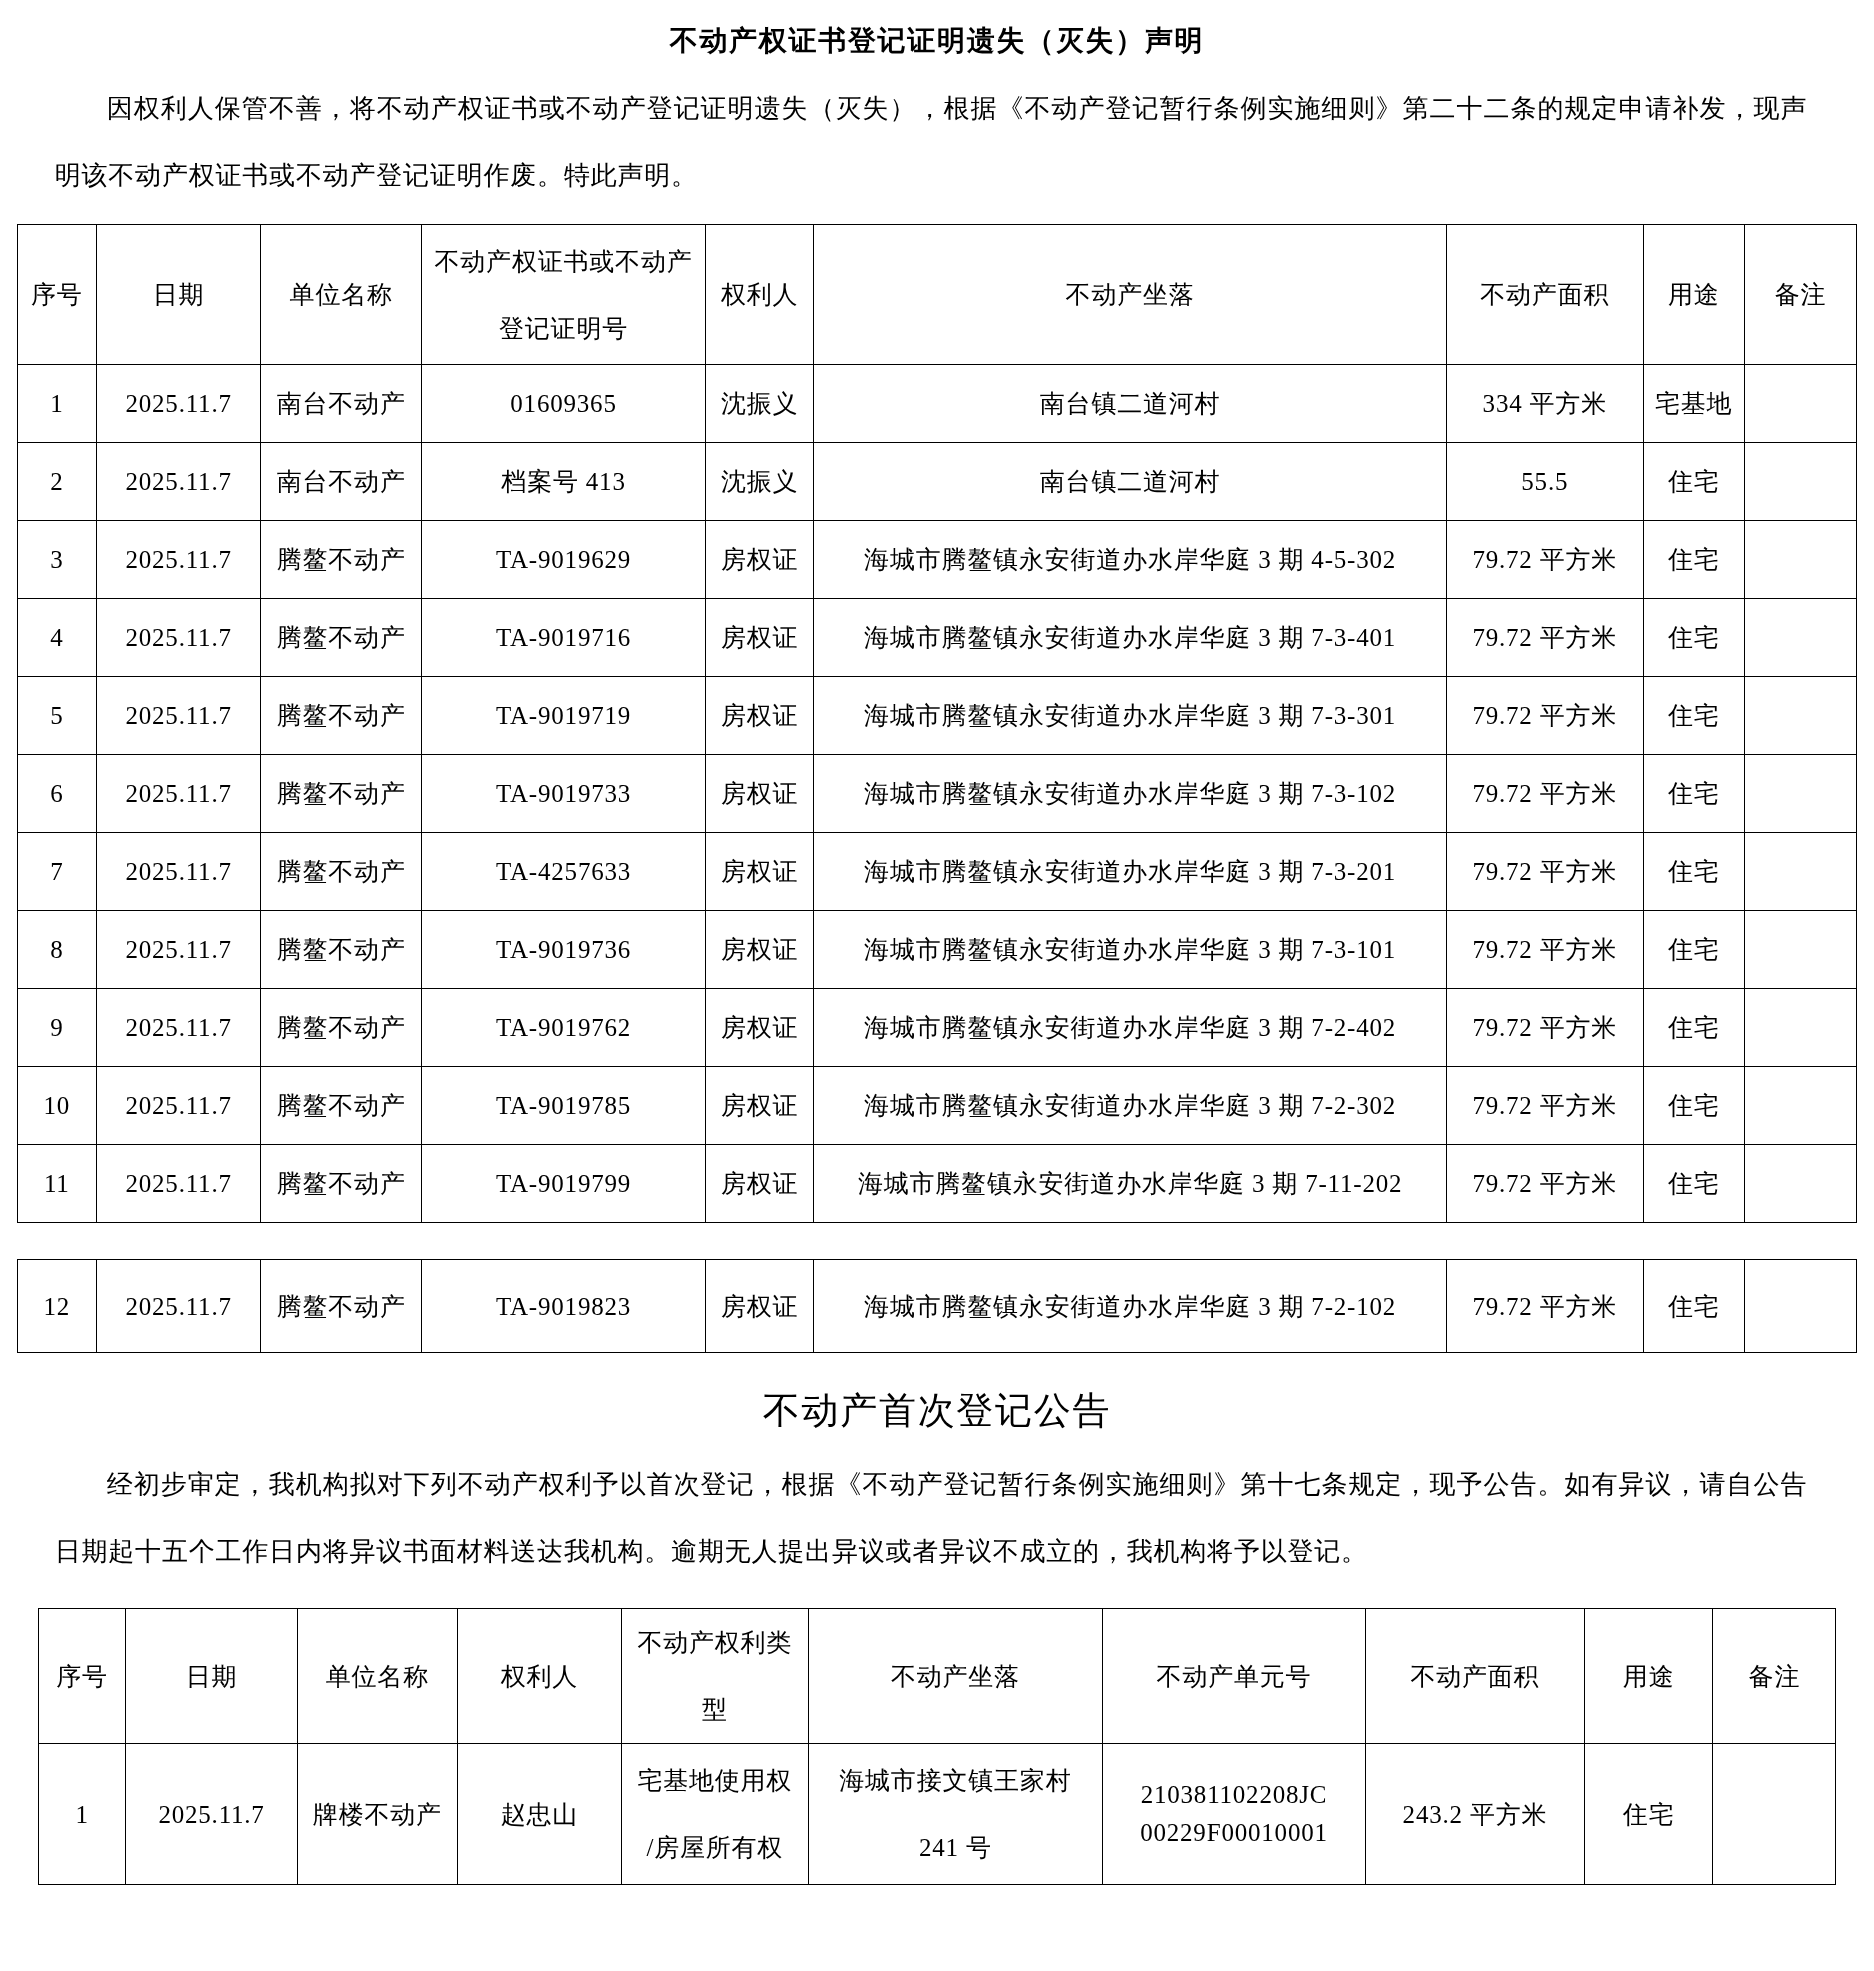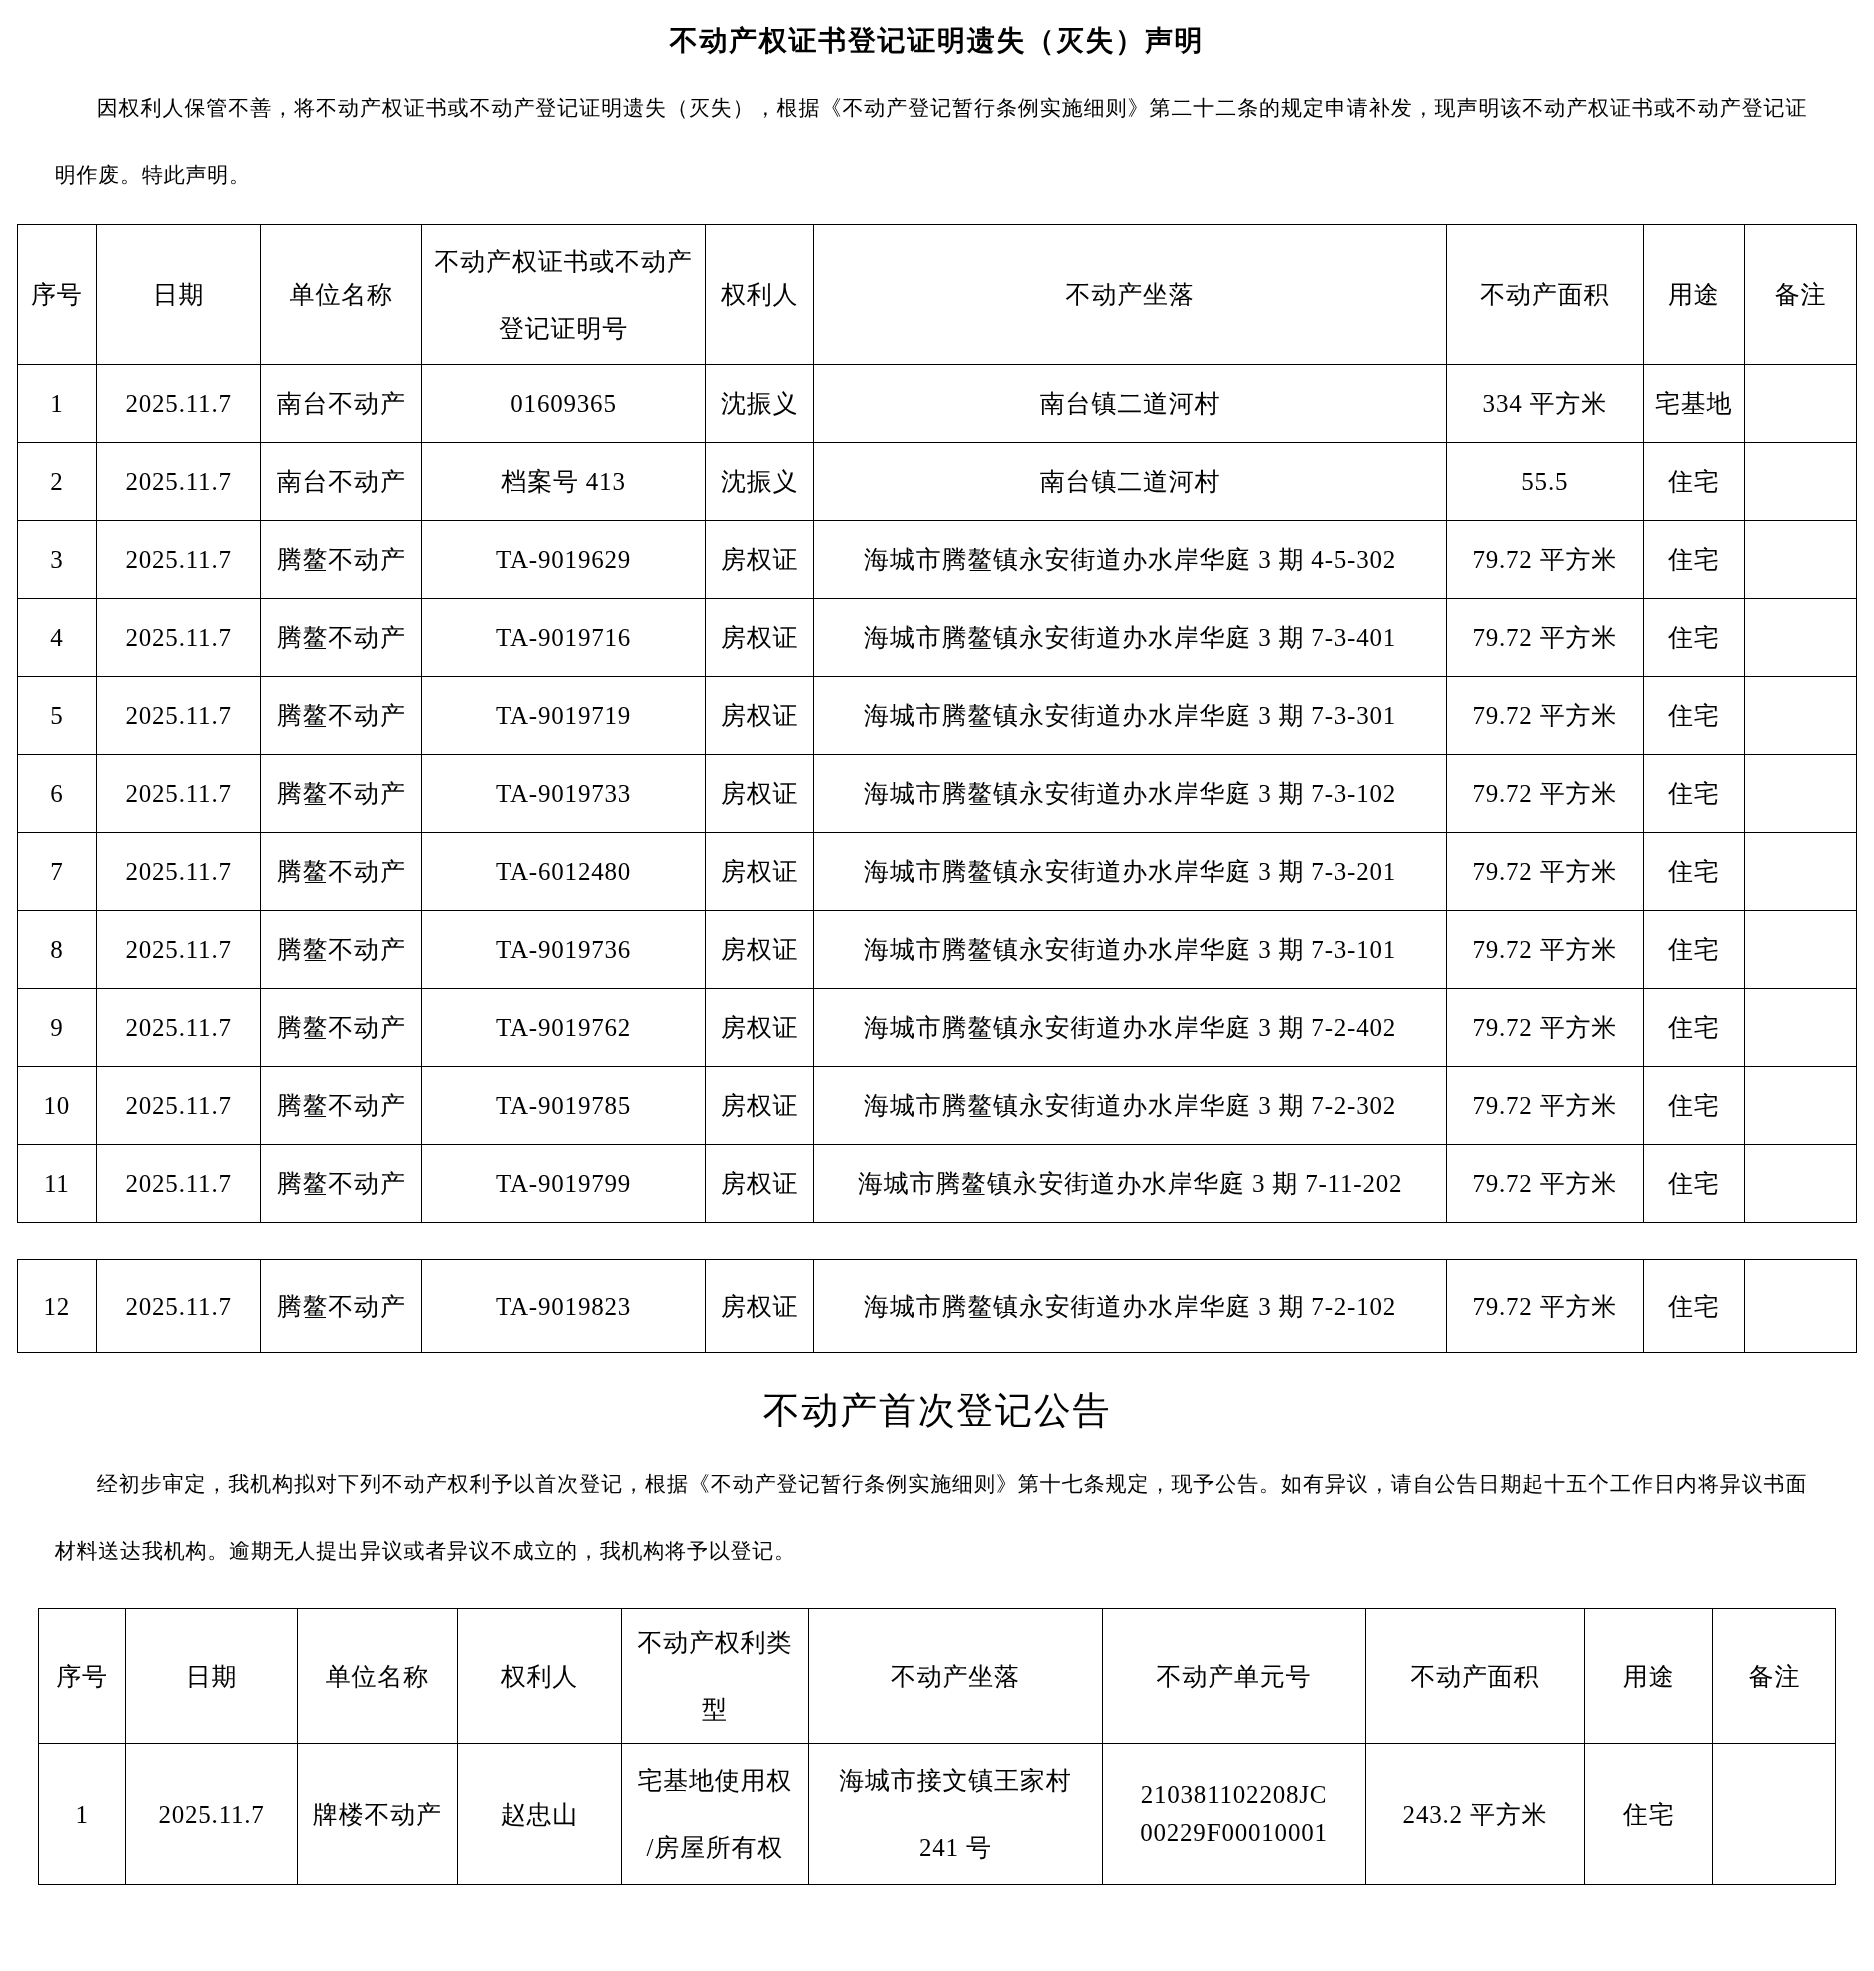--- a/index.html
+++ b/index.html
@@ -25,21 +25,21 @@
     font-family: Liberation Serif, serif;
   }
   .title2 {
     font-size: 37px;
     font-weight: normal;
     text-align: center;
     letter-spacing: 1.7px;
     margin: 33px 0 0 0;
   }
   .body-para {
-    font-size: 21px;
+    font-size: 26px;
     line-height: 67px;
     letter-spacing: 0.8px;
     text-indent: 2em;
     text-align: justify;
     margin: 15px 50px 15px 38px;
   }
   table {
     border-collapse: collapse;
     table-layout: fixed;
     width: 100%;
@@ -167,21 +167,21 @@
           <td>房权证</td>
           <td>海城市腾鳌镇永安街道办水岸华庭 3 期 7-3-102</td>
           <td>79.72 平方米</td>
           <td>住宅</td>
           <td></td>
         </tr>
         <tr>
           <td>7</td>
           <td>2025.11.7</td>
           <td>腾鳌不动产</td>
-          <td>TA-6012480</td>
+          <td>TA-4257633</td>
           <td>房权证</td>
           <td>海城市腾鳌镇永安街道办水岸华庭 3 期 7-3-201</td>
           <td>79.72 平方米</td>
           <td>住宅</td>
           <td></td>
         </tr>
         <tr>
           <td>8</td>
           <td>2025.11.7</td>
           <td>腾鳌不动产</td>

